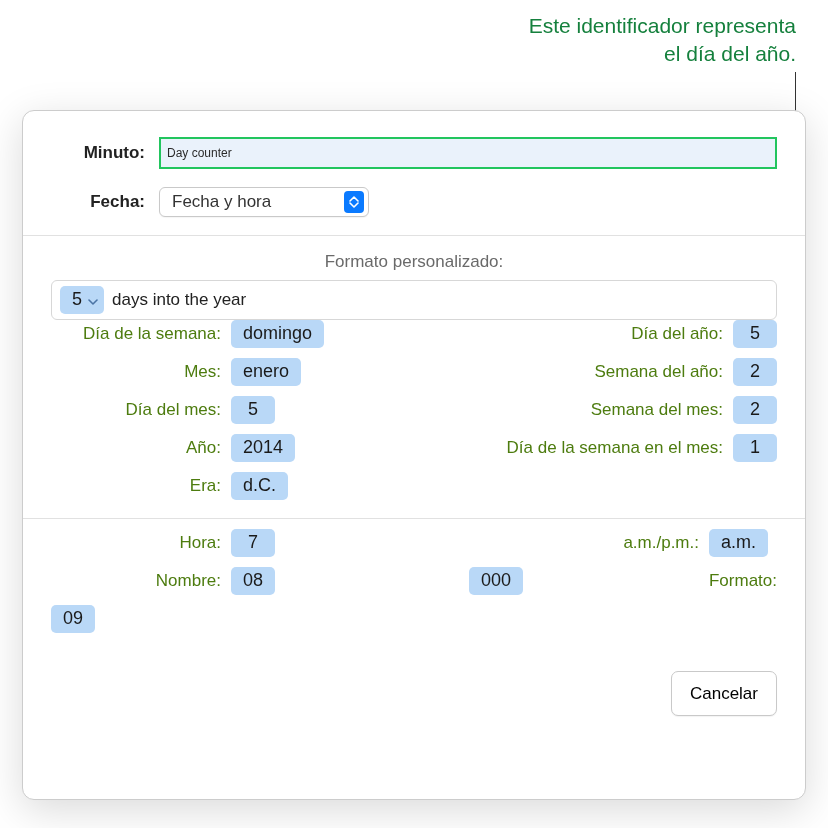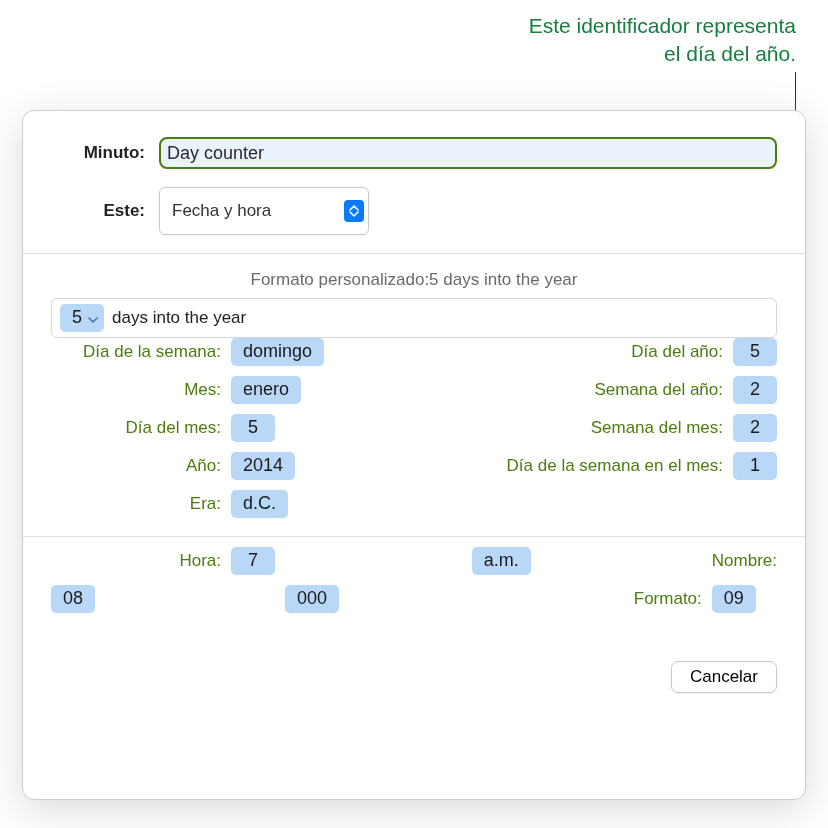--- a/index.html
+++ b/index.html
@@ -49,33 +49,33 @@
   .field-label {
     width: 108px;
     text-align: right;
     padding-right: 14px;
     font-weight: 700;
     color: #222;
   }
   .name-input {
     flex: 1;
     height: 32px;
-    border: 2px solid #4d7c0f;
-    border-radius: 8px;
+    border: 2px solid #22c55e;
+    border-radius: 0;
     padding: 2px 6px;
-    font-size: 18px;
+    font-size: 12px;
     color: #2b2b2b;
     background: #eaf2fb;
     outline: none;
   }
   .name-input::selection { background: #b5d3f5; }
 
   .type-select {
     width: 210px;
-    height: 48px;
+    height: 30px;
     border: 1px solid #c9c9c9;
     border-radius: 6px;
     background: #fff;
     display: flex;
     align-items: center;
     justify-content: space-between;
     padding: 0 4px 0 12px;
     font-size: 17px;
     box-shadow: 0 1px 1px rgba(0,0,0,0.04);
     cursor: default;
@@ -159,21 +159,21 @@
   }
   .spacer { }
 
   .btn-row {
     display: flex;
     justify-content: flex-end;
     gap: 16px;
     padding: 12px 28px 0 28px;
   }
   .btn {
-    height: 32px;
+    height: 45px;
     min-width: 96px;
     border-radius: 7px;
     font-size: 17px;
     border: 1px solid #c9c9c9;
     background: #fff;
     cursor: pointer;
     padding: 0 18px;
     box-shadow: 0 1px 1px rgba(0,0,0,0.05);
   }
   .btn.primary {
@@ -194,39 +194,38 @@
 <div class="callout-line" style="top:418px; right:32px; width:85px; height:0; border-right:none;"></div>
 
 <div class="dialog">
 
   <div class="row">
     <div class="field-label">Minuto:</div>
     <input class="name-input" value="Day counter" style="">
   </div>
 
   <div class="row" style="margin-top:10px;">
-    <div class="field-label">Este:</div>
+    <div class="field-label">Fecha:</div>
     <div class="type-select">
       <span>Fecha y hora</span>
       <span class="select-arrows">
         <svg width="10" height="6" viewBox="0 0 10 6">
             <path d="M1 5 L5 1 L9 5" stroke="#fff" stroke-width="1.6" fill="none" stroke-linecap="round" stroke-linejoin="round"></path>
           </svg>
         <svg width="10" height="6" viewBox="0 0 10 6">
             <path d="M1 1 L5 5 L9 1" stroke="#fff" stroke-width="1.6" fill="none" stroke-linecap="round" stroke-linejoin="round"></path>
           </svg>
       </span>
     </div>
   </div>
 
   <div class="divider"></div>
 
   <div class="format-header">
     <span>Formato personalizado:</span>
-    <span>5 days into the year</span>
   </div>
 
   <div class="format-field">
     <span class="token with-menu">
       <span>5</span>
       <span class="caret">
         <svg width="10" height="6" viewBox="0 0 10 6">
             <path d="M1 1 L5 5 L9 1" stroke="#4b74a5" stroke-width="1.6" fill="none" stroke-linecap="round" stroke-linejoin="round"></path>
           </svg>
       </span>
@@ -262,20 +261,21 @@
       <div class="tlabel"></div>
       <div></div>
     </div>
 
   <div class="divider" style="margin-top:18px;"></div>
 
   <div class="token-grid" id="time-grid" style="margin-top:2px;">
       <div class="tlabel">Hora:</div>
       <div><span class="token">7</span></div>
       <div class="spacer"></div>
+      <div class="tlabel">a.m./p.m.:</div>
       <div><span class="token">a.m.</span></div>
       <div class="tlabel">Nombre:</div>
       <div><span class="token">08</span></div>
       <div class="spacer"></div>
       <div><span class="token">000</span></div>
       <div class="tlabel">Formato:</div>
       <div><span class="token">09</span></div>
       <div class="spacer"></div>
       <div class="tlabel"></div>
       <div></div>

